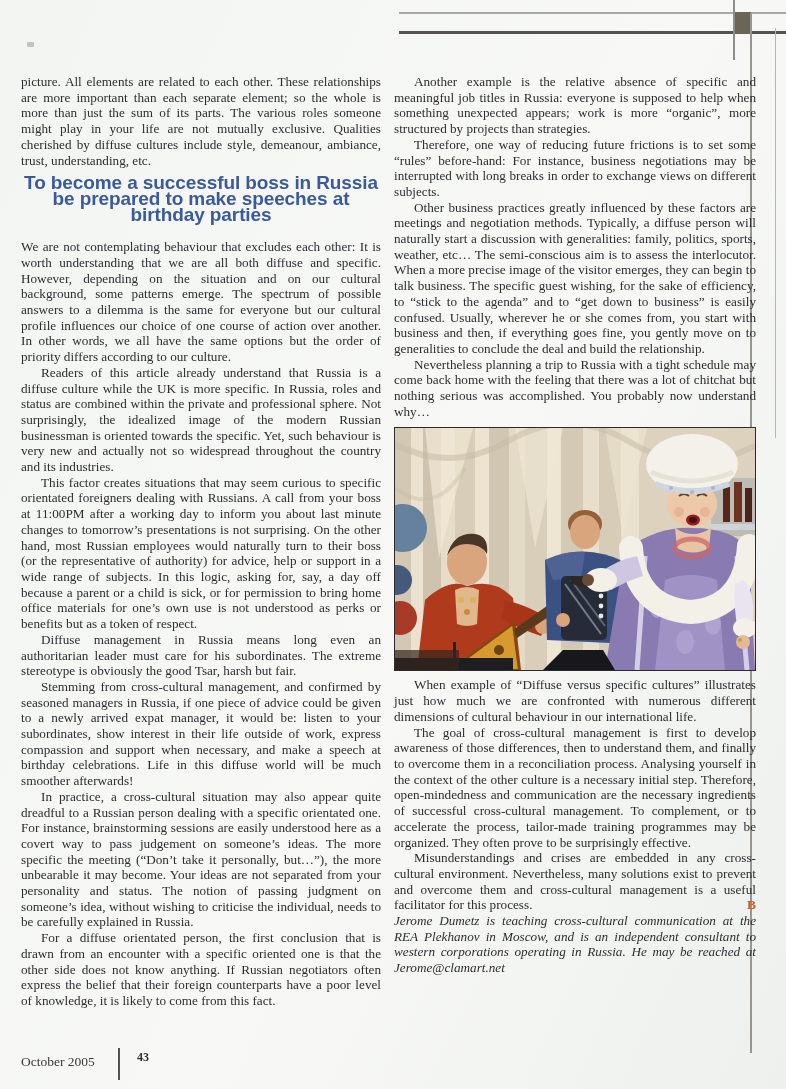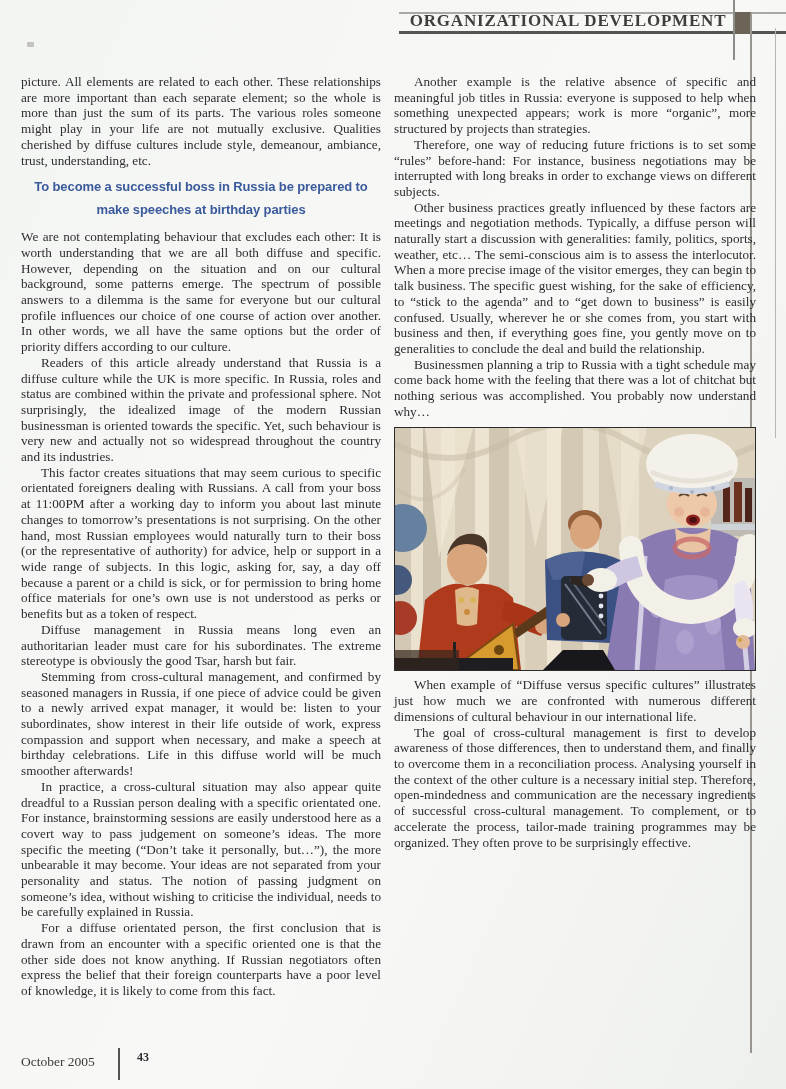--- a/index.html
+++ b/index.html
@@ -20,23 +20,23 @@
   .vrule-long{position:absolute;left:750px;top:13px;width:2px;height:1040px;background:#98968f;}
   .vrule-edge{position:absolute;left:775px;top:28px;width:1px;height:410px;background:#b8b6b0;}
   .speck{position:absolute;left:27px;top:42px;width:7px;height:5px;background:#9a9a98;opacity:.55;border-radius:1px;}
   
   .col{position:absolute;top:74px;}
   .col-left{left:21px;width:360px;}
   .col-right{left:394px;width:362px;font-family:Liberation Serif, serif;}
   p{margin:0;text-align:justify;font-size:13.2px;line-height:15.7px;}
   p.indent{text-indent:20px;}
   .section-heading{
-    margin:7px 0 8px;text-align:center;
+    margin:7px 0 16px;text-align:center;
     font-family:"Liberation Sans","DejaVu Sans",sans-serif;
-    font-weight:700;font-size:13px;line-height:23px;letter-spacing:-.1px;color:#3a5a9b;
+    font-weight:700;font-size:19px;line-height:16px;letter-spacing:-.1px;color:#3a5a9b;
   }
   .bio{font-style:italic;}
   .endmark{
     float:right;font-weight:bold;color:#c2622e;
     font-size:13.5px;line-height:15.7px;padding-left:6px;
   }
   
   .photo{
     margin:8px 0 6px;width:362px;height:244px;box-sizing:border-box;
     border:1px solid #2b2b2b;background:#e2d8c4;overflow:hidden;
@@ -46,21 +46,20 @@
   .footer-date{position:absolute;left:21px;top:1054px;font-size:13.5px;color:#3b3a38;}
   .footer-bar{position:absolute;left:118px;top:1048px;width:2px;height:32px;background:#55534f;}
   .footer-num{position:absolute;left:137px;top:1050px;font-size:12px;font-weight:bold;color:#2d2c31;}
 </style>
 </head>
 <body>
 
 <div class="page">
 
   <div class="hrule-top"></div>
-  <div class="header-title">ORGANIZATIONAL DEVELOPMENT</div>
   <div class="hrule-bottom"></div>
   <div class="header-square"></div>
   <div class="vrule-short"></div>
   <div class="vrule-long"></div>
   <div class="vrule-edge"></div>
   <div class="speck"></div>
 
   <div class="col col-left">
     <p>picture. All elements are related to each other. These relationships are more important than each separate element; so the whole is more than just the sum of its parts. The various roles someone might play in your life are not mutually exclusive. Qualities cherished by diffuse cultures include style, demeanour, ambiance, trust, understanding, etc.</p>
     <h2 class="section-heading">To become a successful boss in Russia be prepared to make speeches at birthday parties</h2>
@@ -70,21 +69,21 @@
     <p class="indent">Diffuse management in Russia means long even an authoritarian leader must care for his subordinates. The extreme stereotype is obviously the good Tsar, harsh but fair.</p>
     <p class="indent">Stemming from cross-cultural management, and confirmed by seasoned managers in Russia, if one piece of advice could be given to a newly arrived expat manager, it would be: listen to your subordinates, show interest in their life outside of work, express compassion and support when necessary, and make a speech at birthday celebrations. Life in this diffuse world will be much smoother afterwards!</p>
     <p class="indent">In practice, a cross-cultural situation may also appear quite dreadful to a Russian person dealing with a specific orientated one. For instance, brainstorming sessions are easily understood here as a covert way to pass judgement on someone’s ideas. The more specific the meeting (“Don’t take it personally, but…”), the more unbearable it may become. Your ideas are not separated from your personality and status. The notion of passing judgment on someone’s idea, without wishing to criticise the individual, needs to be carefully explained in Russia.</p>
     <p class="indent">For a diffuse orientated person, the first conclusion that is drawn from an encounter with a specific oriented one is that the other side does not know anything. If Russian negotiators often express the belief that their foreign counterparts have a poor level of knowledge, it is likely to come from this fact.</p>
   </div>
 
   <div class="col col-right">
     <p class="indent">Another example is the relative absence of specific and meaningful job titles in Russia: everyone is supposed to help when something unexpected appears; work is more “organic”, more structured by projects than strategies.</p>
     <p class="indent">Therefore, one way of reducing future frictions is to set some “rules” before-hand: For instance, business negotiations may be interrupted with long breaks in order to exchange views on different subjects.</p>
     <p class="indent">Other business practices greatly influenced by these factors are meetings and negotiation methods. Typically, a diffuse person will naturally start a discussion with generalities: family, politics, sports, weather, etc… The semi-conscious aim is to assess the interlocutor. When a more precise image of the visitor emerges, they can begin to talk business. The specific guest wishing, for the sake of efficiency, to “stick to the agenda” and to “get down to business” is easily confused. Usually, wherever he or she comes from, you start with business and then, if everything goes fine, you gently move on to generalities to conclude the deal and build the relationship.</p>
-    <p class="indent">Businessmen planning a trip to Russia with a tight schedule may come back home with the feeling that there was a lot of chitchat but nothing serious was accomplished. You probably now understand why…</p>
+    <p class="indent">Nevertheless planning a trip to Russia with a tight schedule may come back home with the feeling that there was a lot of chitchat but nothing serious was accomplished. You probably now understand why…</p>
 
     <div class="photo" role="img" aria-label="Russian folk ensemble performing: a woman singing in an ornate purple and white costume with a white fur hat, accompanied by a balalaika player in red and a bayan (accordion) player in blue, in front of pale curtains">
       <svg width="360" height="242" viewBox="0 0 360 242" xmlns="http://www.w3.org/2000/svg">
 
         <rect width="360" height="242" fill="#e0d6c2"></rect>
         <rect x="0" width="16" height="242" fill="#d2c8b3"></rect>
         <rect x="16" width="12" height="242" fill="#eae1ce"></rect>
         <rect x="28" width="18" height="242" fill="#cdc3ae"></rect>
         <rect x="46" width="14" height="242" fill="#e6ddc9"></rect>
         <rect x="60" width="20" height="242" fill="#d7cdb8"></rect>
@@ -176,19 +175,24 @@
 
         <rect x="0" y="230" width="118" height="12" fill="#1d1d22"></rect>
         <rect x="58" y="214" width="3" height="28" fill="#222226"></rect>
         <path d="M148,242 L168,222 L208,222 L220,242 Z" fill="#17171c"></path>
         <rect x="0" y="222" width="64" height="20" fill="#33251d" opacity=".7"></rect>
       </svg>
     </div>
 
     <p class="indent">When example of “Diffuse versus specific cultures” illustrates just how much we are confronted with numerous different dimensions of cultural behaviour in our international life.</p>
     <p class="indent">The goal of cross-cultural management is first to develop awareness of those differences, then to understand them, and finally to overcome them in a reconciliation process. Analysing yourself in the context of the other culture is a necessary initial step. Therefore, open-mindedness and communication are the necessary ingredients of successful cross-cultural management. To complement, or to accelerate the process, tailor-made training programmes may be organized. They often prove to be surprisingly effective.</p>
+    <p class="indent">
+      <span>Misunderstandings and crises are embedded in any cross-cultural environment. Nevertheless, many solutions exist to prevent and overcome them and cross-cultural management is a useful facilitator for this process.</span>
+      <span class="endmark">B</span>
+    </p>
+    <p class="bio">Jerome Dumetz is teaching cross-cultural communication at the REA Plekhanov in Moscow, and is an independent consultant to western corporations operating in Russia. He may be reached at Jerome@clamart.net</p>
   </div>
 
   <div class="footer-date">October 2005</div>
   <div class="footer-bar"></div>
   <div class="footer-num">43</div>
 
 </div>
 
 </body></html>

